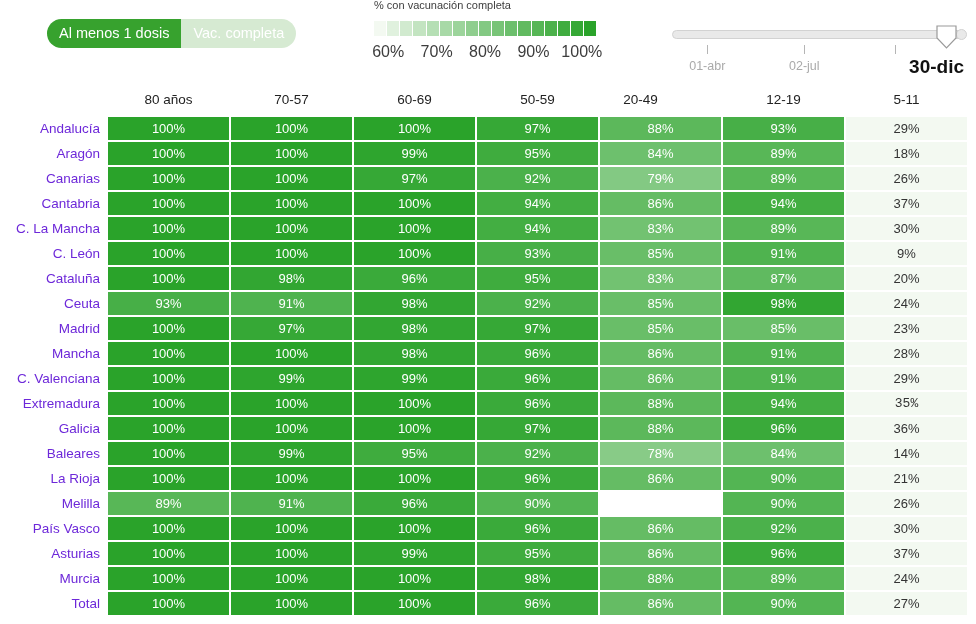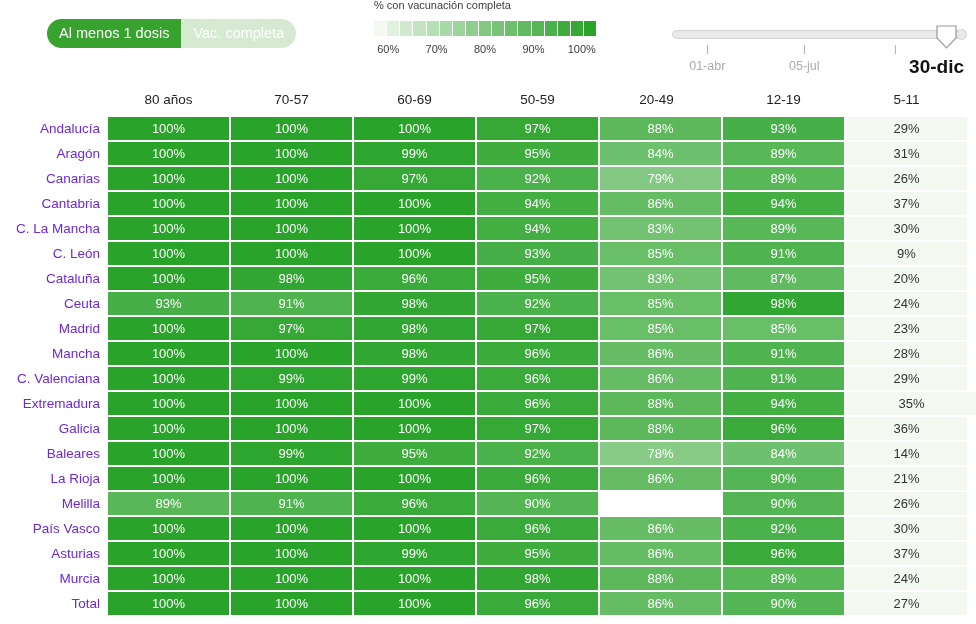--- a/index.html
+++ b/index.html
@@ -45,21 +45,21 @@
     position:absolute;left:0px;top:21px;
     display:flex;width:222px;height:15px;gap:1px;
   }
   #legend-swatches i{flex:1 1 auto;display:block;height:15px;}
   #legend-ticks{
     position:absolute;left:-10px;top:43px;width:242px;
     display:flex;
   }
   #legend-ticks span{
     flex:1 1 0;text-align:center;
-    font-size:11px;color:#3d3d3d;
+    font-size:16px;color:#3d3d3d;
   }
 
   
   #slider{position:absolute;left:672px;top:26px;width:294px;height:60px;}
   #slider-track{
     position:absolute;left:0;top:4px;width:294px;height:9px;
     background:#e9e9e9;border:1px solid #d2d2d2;border-radius:5px;
     box-sizing:border-box;
   }
   #slider-dot{
@@ -153,33 +153,33 @@
     <div id="slider-dot"></div>
     <div id="slider-handle">
       <svg width="21" height="24" viewBox="0 0 21 24">
         <path d="M1 1 H20 V13 L10.5 23 L1 13 Z" fill="#ffffff" stroke="#9a9a9a" stroke-width="1.2"></path>
       </svg>
     </div>
     <div class="s-tick" style="left:12%"></div>
     <div class="s-tick" style="left:45%"></div>
     <div class="s-tick" style="left:76%"></div>
     <div class="s-lab" style="left:12%">01-abr</div>
-    <div class="s-lab" style="left:45%">05-jul</div>
+    <div class="s-lab" style="left:45%">02-jul</div>
     <div id="slider-current">30-dic</div>
   </div>
 
 </div>
 
 <div id="grid">
   <div id="grid-head">
       <div class="colhead" style="left: 108px; width: 121px;">80 años</div>
       <div class="colhead" style="left: 231px; width: 121px;">70-57</div>
       <div class="colhead" style="left: 354px; width: 121px;">60-69</div>
       <div class="colhead" style="left: 477px; width: 121px;">50-59</div>
-      <div class="colhead" style="left: 596px; width: 121px;">20-49</div>
+      <div class="colhead" style="left: 580px; width: 121px;">20-49</div>
       <div class="colhead" style="left: 723px; width: 121px;">12-19</div>
       <div class="colhead" style="left: 846px; width: 121px;">5-11</div>
     </div>
   <div id="grid-body">
       <div class="row">
         <div class="rowlabel">Andalucía</div>
         <div class="cell" style="left: 108px; width: 121px; background: rgb(42, 163, 42);">100%</div>
         <div class="cell" style="left: 231px; width: 121px; background: rgb(42, 163, 42);">100%</div>
         <div class="cell" style="left: 354px; width: 121px; background: rgb(42, 163, 42);">100%</div>
         <div class="cell" style="left: 477px; width: 121px; background: rgb(54, 168, 54);">97%</div>
@@ -188,21 +188,21 @@
         <div class="cell pale" style="left: 846px; width: 121px; background: rgb(243, 249, 241);">29%</div>
       </div>
       <div class="row">
         <div class="rowlabel">Aragón</div>
         <div class="cell" style="left: 108px; width: 121px; background: rgb(42, 163, 42);">100%</div>
         <div class="cell" style="left: 231px; width: 121px; background: rgb(42, 163, 42);">100%</div>
         <div class="cell" style="left: 354px; width: 121px; background: rgb(46, 165, 46);">99%</div>
         <div class="cell" style="left: 477px; width: 121px; background: rgb(63, 172, 62);">95%</div>
         <div class="cell" style="left: 600px; width: 121px; background: rgb(109, 192, 109);">84%</div>
         <div class="cell" style="left: 723px; width: 121px; background: rgb(88, 183, 87);">89%</div>
-        <div class="cell pale" style="left: 846px; width: 121px; background: rgb(243, 249, 241);">31%</div>
+        <div class="cell pale" style="left: 846px; width: 121px; background: rgb(243, 249, 241);">18%</div>
       </div>
       <div class="row">
         <div class="rowlabel">Canarias</div>
         <div class="cell" style="left: 108px; width: 121px; background: rgb(42, 163, 42);">100%</div>
         <div class="cell" style="left: 231px; width: 121px; background: rgb(42, 163, 42);">100%</div>
         <div class="cell" style="left: 354px; width: 121px; background: rgb(54, 168, 54);">97%</div>
         <div class="cell" style="left: 477px; width: 121px; background: rgb(75, 177, 75);">92%</div>
         <div class="cell" style="left: 600px; width: 121px; background: rgb(131, 201, 131);">79%</div>
         <div class="cell" style="left: 723px; width: 121px; background: rgb(88, 183, 87);">89%</div>
         <div class="cell pale" style="left: 846px; width: 121px; background: rgb(243, 249, 241);">26%</div>
@@ -288,21 +288,21 @@
         <div class="cell pale" style="left: 846px; width: 121px; background: rgb(243, 249, 241);">29%</div>
       </div>
       <div class="row">
         <div class="rowlabel">Extremadura</div>
         <div class="cell" style="left: 108px; width: 121px; background: rgb(42, 163, 42);">100%</div>
         <div class="cell" style="left: 231px; width: 121px; background: rgb(42, 163, 42);">100%</div>
         <div class="cell" style="left: 354px; width: 121px; background: rgb(42, 163, 42);">100%</div>
         <div class="cell" style="left: 477px; width: 121px; background: rgb(58, 170, 58);">96%</div>
         <div class="cell" style="left: 600px; width: 121px; background: rgb(92, 184, 91);">88%</div>
         <div class="cell" style="left: 723px; width: 121px; background: rgb(67, 174, 66);">94%</div>
-        <div class="cell pale" style="left: 846px; width: 131px; background: rgb(243, 249, 241);">35%</div>
+        <div class="cell pale" style="left: 846px; width: 121px; background: rgb(243, 249, 241); font-family: Liberation Mono, monospace;">35%</div>
       </div>
       <div class="row">
         <div class="rowlabel">Galicia</div>
         <div class="cell" style="left: 108px; width: 121px; background: rgb(42, 163, 42);">100%</div>
         <div class="cell" style="left: 231px; width: 121px; background: rgb(42, 163, 42);">100%</div>
         <div class="cell" style="left: 354px; width: 121px; background: rgb(42, 163, 42);">100%</div>
         <div class="cell" style="left: 477px; width: 121px; background: rgb(54, 168, 54);">97%</div>
         <div class="cell" style="left: 600px; width: 121px; background: rgb(92, 184, 91);">88%</div>
         <div class="cell" style="left: 723px; width: 121px; background: rgb(58, 170, 58);">96%</div>
         <div class="cell pale" style="left: 846px; width: 121px; background: rgb(243, 249, 241);">36%</div>

